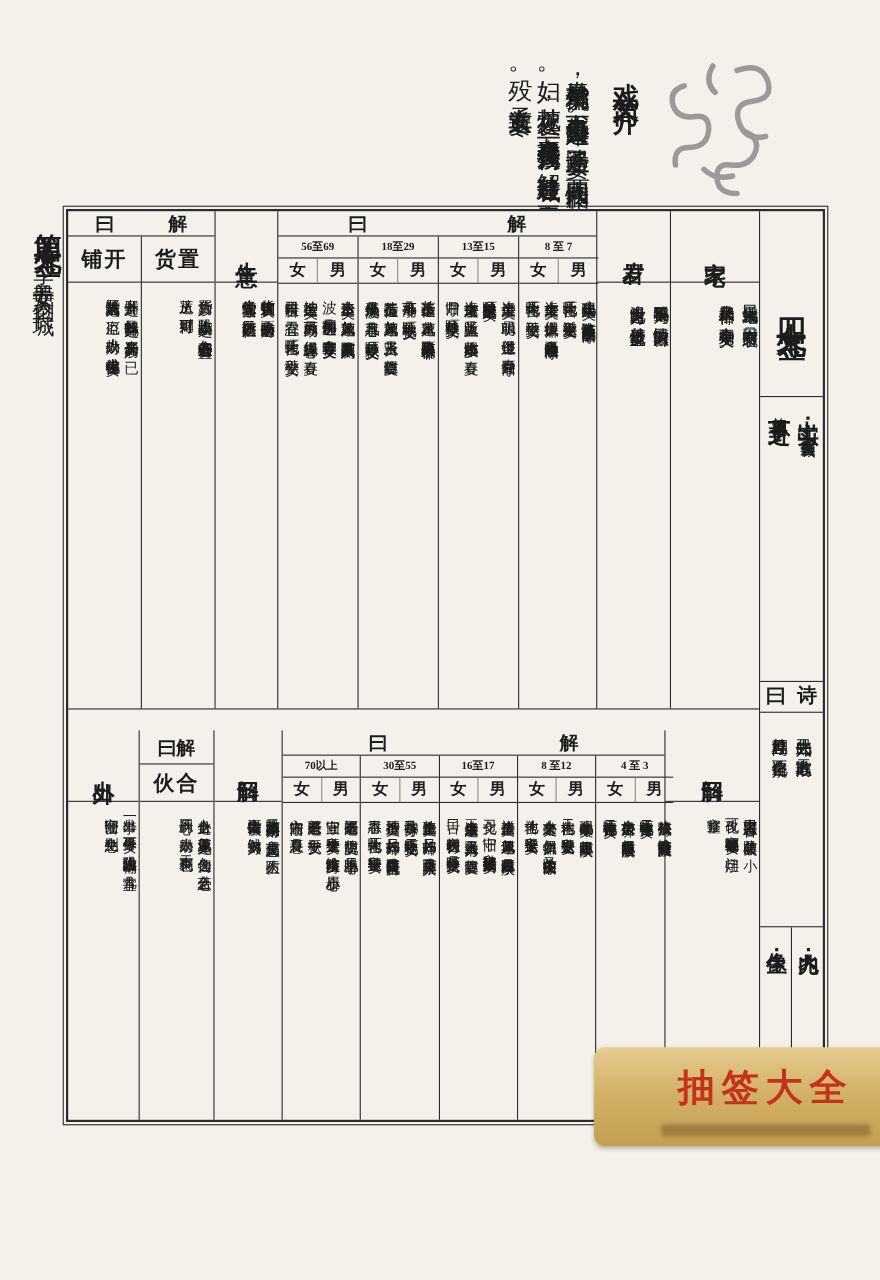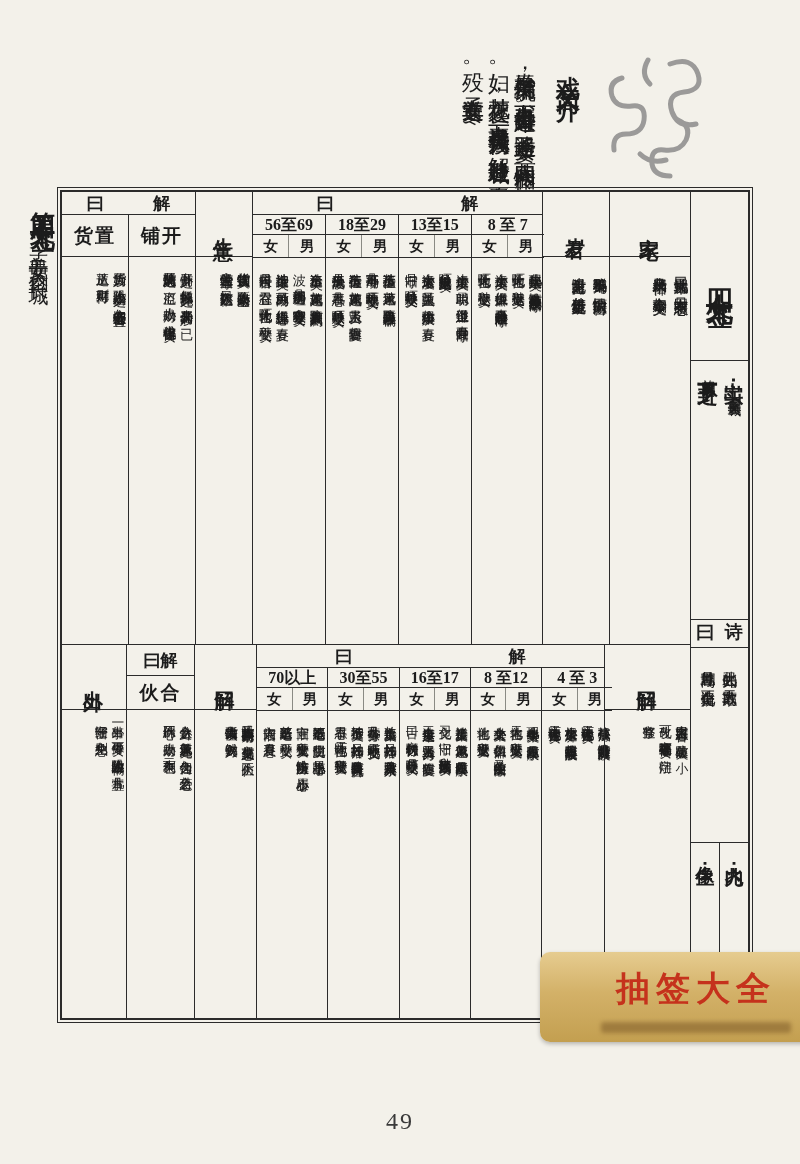--- a/index.html
+++ b/index.html
@@ -16,35 +16,35 @@
   .intro-title{font-size:24px;font-weight:bold;letter-spacing:8px;margin-left:14px;}
   .intro-body{font-size:22px;line-height:1.18;letter-spacing:1px;}
   
   .seal{position:absolute;left:592px;top:50px;width:118px;height:132px;opacity:.75;}
   
   .sheet{position:absolute;left:60px;top:190px;width:690px;height:830px;border:2px solid #2b2b2b;outline:1px solid #2b2b2b;outline-offset:2px;display:flex;background:#f3f1ea;box-sizing:border-box;}
   .main{width:628px;display:flex;flex-direction:column;}
   .rightcol{flex:1;border-left:1px solid #2b2b2b;display:flex;flex-direction:column;}
   .sec{display:flex;box-sizing:border-box;}
   .sec-top{height:453px;border-bottom:1px solid #2b2b2b;}
-  .sec-bottom{flex:1;}
+  .sec-bottom{flex:1;margin-top:19px;}
   .cell,.cellgroup,.agegroup{border-left:1px solid #2b2b2b;box-sizing:border-box;display:flex;flex-direction:column;}
   .cell:first-child,.cellgroup:first-child{border-left:none;}
   .gh{height:22px;border-bottom:1px solid #2b2b2b;font-weight:bold;font-size:17px;display:flex;align-items:center;justify-content:center;}
   .spread{display:flex;justify-content:space-around;width:100%;}
   .sub2{display:flex;flex:1;}
   .subcell{flex:1;display:flex;flex-direction:column;border-left:1px solid #2b2b2b;}
   .subcell:first-child{border-left:none;}
   .sublabel{height:41px;border-bottom:1px solid #2b2b2b;display:flex;align-items:center;justify-content:center;font-size:19px;font-weight:bold;letter-spacing:2px;}
   .vhead{height:64px;border-bottom:1px solid #2b2b2b;display:flex;align-items:center;justify-content:center;font-size:20px;font-weight:bold;}
   .vhead .vert{letter-spacing:2px;}
   .acells{display:flex;flex:1;}
   .agecell{flex:1;border-left:1px solid #2b2b2b;display:flex;flex-direction:column;}
   .agecell:first-child{border-left:none;}
-  .range{height:19px;border-bottom:1px solid #2b2b2b;text-align:center;font-size:16px;font-weight:bold;line-height:19px;}
+  .range{height:19px;border-bottom:1px solid #2b2b2b;text-align:center;font-size:10px;font-weight:bold;line-height:19px;}
   .mf{height:22px;border-bottom:1px solid #2b2b2b;display:flex;font-size:14.5px;font-weight:bold;}
   .mf span{flex:1;text-align:center;line-height:22px;}
   .mf .f{border-right:1px solid #8a8a84;}
   .vtext{flex:1;writing-mode:vertical-rl;text-orientation:upright;padding:5px 2px;box-sizing:border-box;}
   .vcol{font-size:13.2px;line-height:1.06;margin-left:3px;letter-spacing:0.5px;}
   .sec-bottom .vcol{font-size:12.8px;}
   .wide .vcol{font-size:14.5px;margin-left:6px;margin-top:4px;}
   
   .rc-sign{height:168px;border-bottom:1px solid #2b2b2b;display:flex;align-items:center;justify-content:center;}
   .rc-sign .vert{font-size:27px;font-weight:bold;letter-spacing:4px;}
@@ -95,31 +95,31 @@
     <div class="main">
 
       <div class="sec sec-top">
         <div class="cellgroup" style="width:133px">
           <div class="gh spread">
               <span>曰</span>
               <span>解</span>
             </div>
           <div class="sub2">
             <div class="subcell">
+              <div class="sublabel rtl">开铺</div>
+              <div class="vtext">
+                  <div class="vcol">卜开铺之卦 似风扫落叶之兆 未开者勿开为妙 已</div>
+                  <div class="vcol">开铺恐防风火厄 盗厄 小人劫财 求佛祖化吉保安</div>
+                </div>
+            </div>
+            <div class="subcell">
               <div class="sublabel rtl">置货</div>
               <div class="vtext">
                   <div class="vcol">置货为妙 恐防小人盗劫之 勿贪心依旧业经营宜</div>
                   <div class="vcol">从正道 则财可得</div>
-                </div>
-            </div>
-            <div class="subcell">
-              <div class="sublabel rtl">开铺</div>
-              <div class="vtext">
-                  <div class="vcol">卜开铺之卦 似风扫落叶之兆 未开者勿开为妙 已</div>
-                  <div class="vcol">开铺恐防风火厄 盗厄 小人劫财 求佛祖化吉保安</div>
                 </div>
             </div>
           </div>
         </div>
 
         <div class="cell" style="width:57px">
           <div class="vhead">
               <span class="vert">生意</span>
             </div>
           <div class="vtext">
@@ -367,14 +367,13 @@
         </div>
       </div>
     </div>
   </div>
 
   <div class="banner">
     <div class="banner-title">抽签大全</div>
     <div class="banner-sub"></div>
   </div>
 
-  <div class="pagenum">49</div>
 </div>
 
 </body></html>

